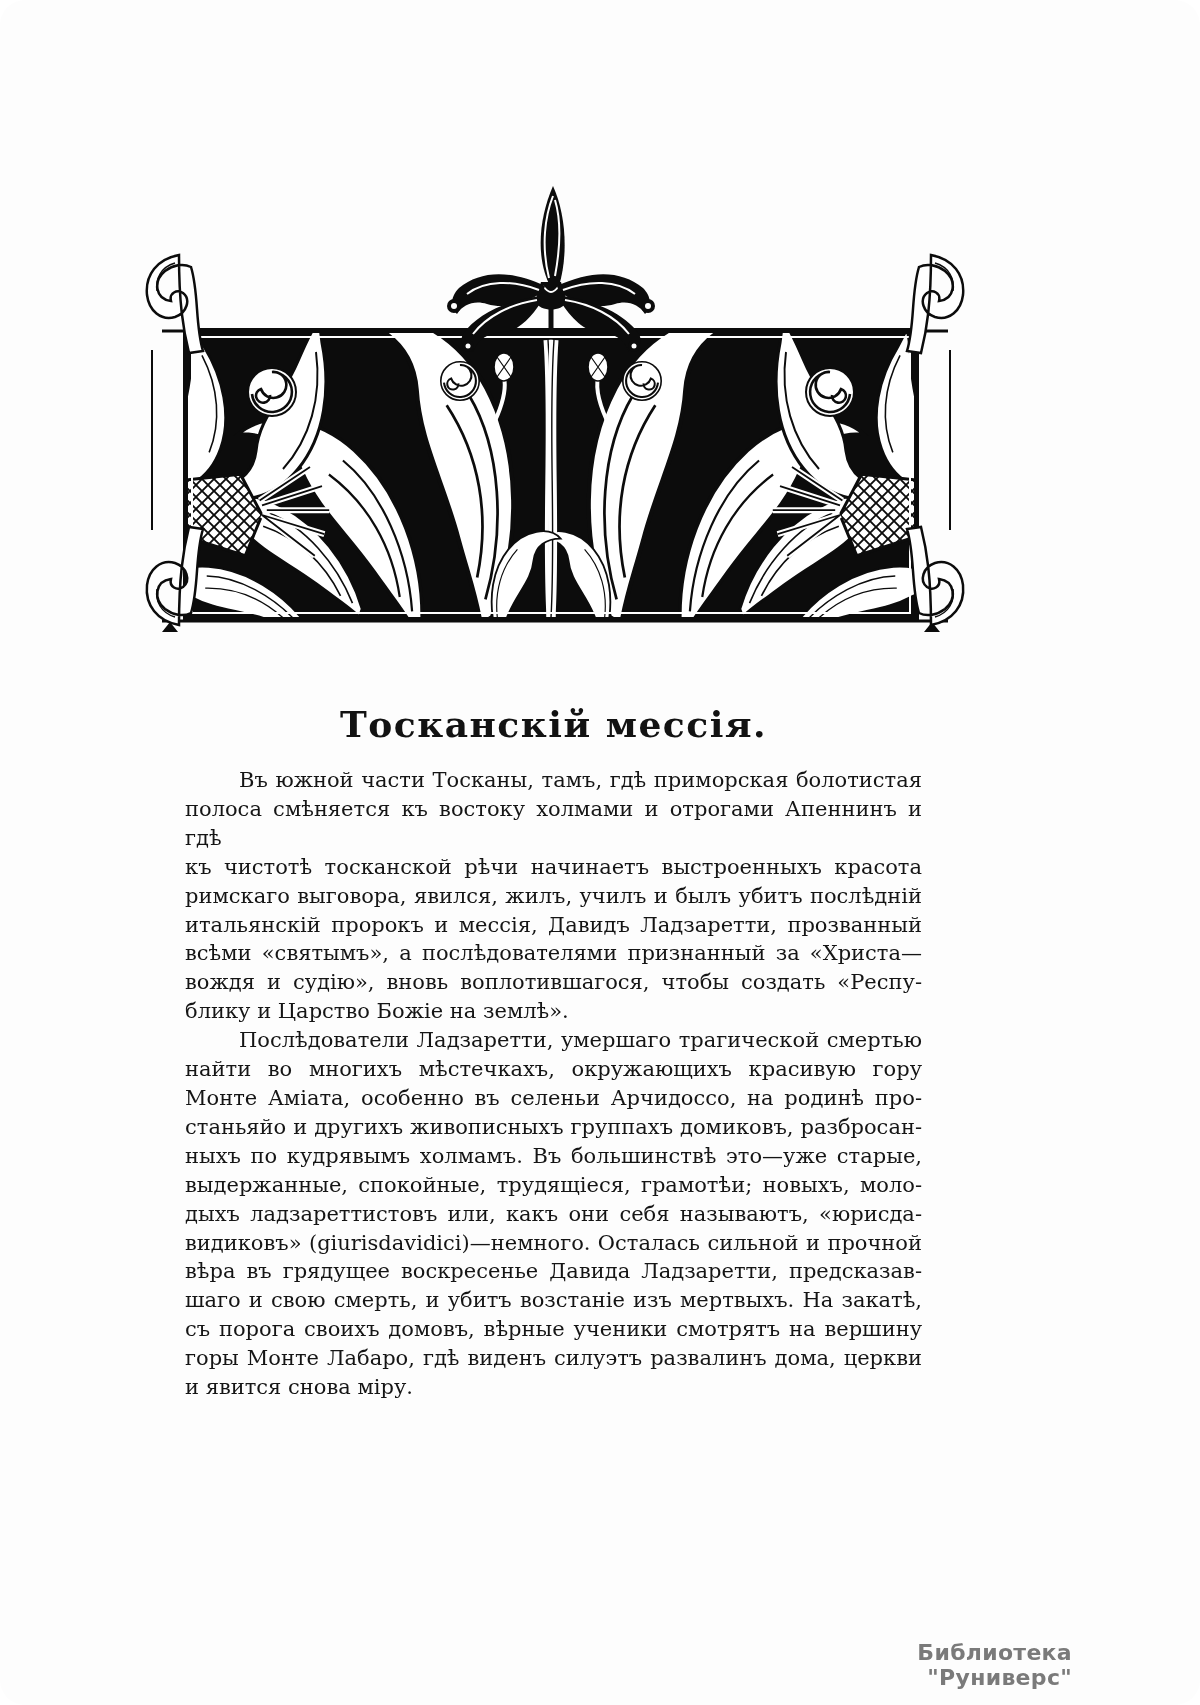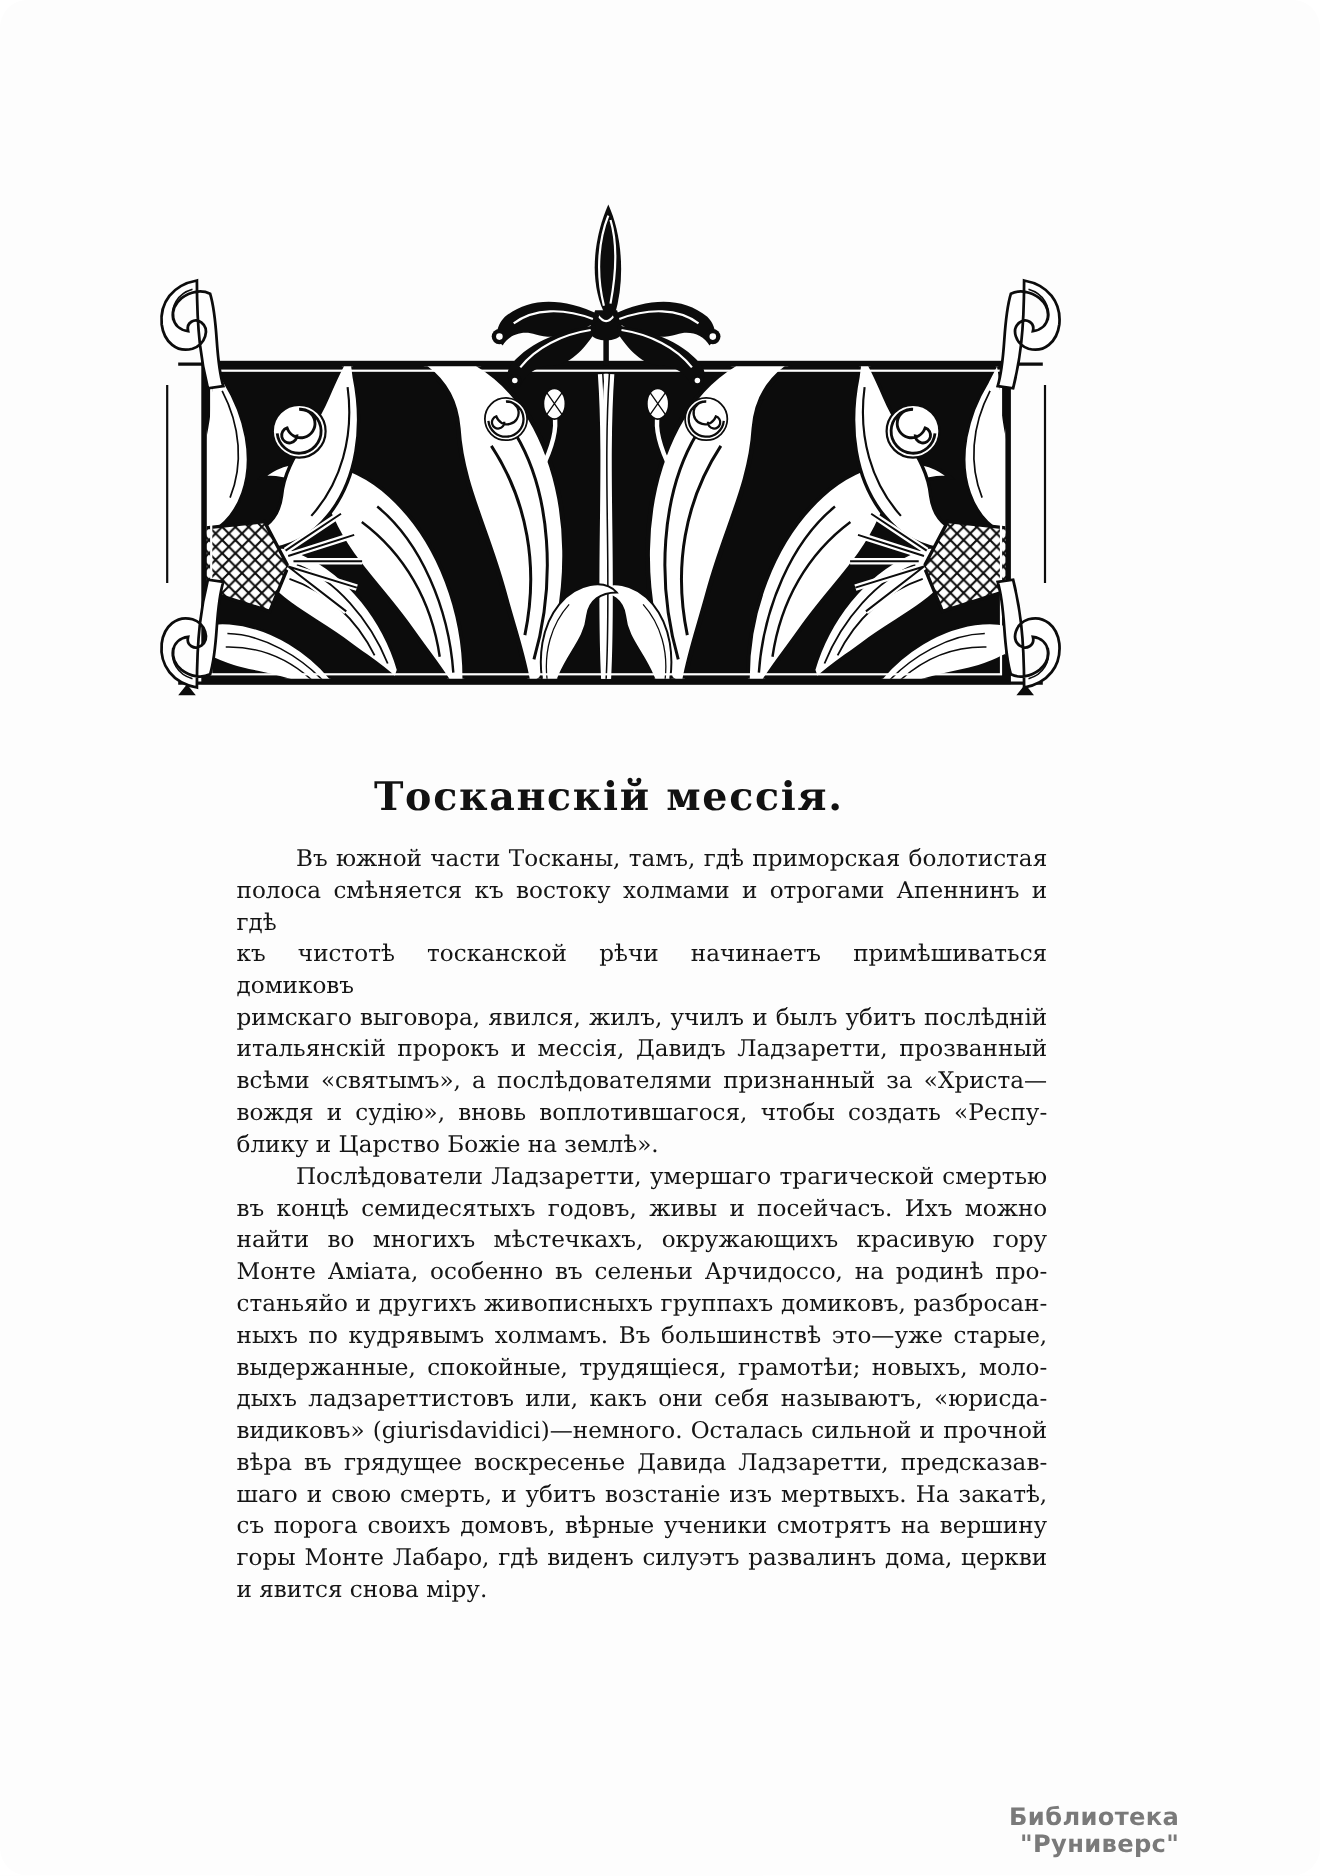--- a/index.html
+++ b/index.html
@@ -9,21 +9,21 @@
     background:#fdfdfd; overflow:hidden;border-radius:25px;
   }
   .ornament { position:absolute; left:140px; top:185px; width:830px; height:448px; }
   .title {
     position:absolute; left:185px; top:700px; width:737px;
     text-align:center; font-size:36px; line-height:48px;
     color:#121212; letter-spacing:1.5px; font-weight:600;
   }
   .textblock {
     position:absolute; left:185px; top:766px; width:737px;
-    font-size:21px; line-height:28.9px; color:#151515;margin-left:30px;
+    font-size:21px; line-height:28.9px; color:#151515;
   }
   .para { margin:0; }
   .line { text-align:justify; text-align-last:justify; }
   .line.indent { text-indent:54px; }
   .line.endline { text-align-last:left; }
   .watermark {
     position:absolute; left:812px; top:1640px; width:260px;
     font-family:"DejaVu Sans", sans-serif; font-weight:bold;
     font-size:22px; color:#7a7a7a; letter-spacing:0.3px; text-align:right;
   }
@@ -133,30 +133,29 @@
       </g>
     </svg>
   </div>
 
   <div class="title">Тосканскій мессія.</div>
 
   <div class="textblock">
     <div class="para">
       <div class="line indent">Въ южной части Тосканы, тамъ, гдѣ приморская болотистая</div>
       <div class="line">полоса смѣняется къ востоку холмами и отрогами Апеннинъ и гдѣ</div>
-      <div class="line">къ чистотѣ тосканской рѣчи начинаетъ примѣшиваться домиковъ</div>
+      <div class="line">къ чистотѣ тосканской рѣчи начинаетъ выстроенныхъ красота</div>
       <div class="line">римскаго выговора, явился, жилъ, училъ и былъ убитъ послѣдній</div>
       <div class="line">итальянскій пророкъ и мессія, Давидъ Ладзаретти, прозванный</div>
       <div class="line">всѣми «святымъ», а послѣдователями признанный за «Христа—</div>
       <div class="line">вождя и судію», вновь воплотившагося, чтобы создать «Респу-</div>
       <div class="line endline">блику и Царство Божіе на землѣ».</div>
     </div>
     <div class="para">
       <div class="line indent">Послѣдователи Ладзаретти, умершаго трагической смертью</div>
-      <div class="line">въ концѣ семидесятыхъ годовъ, живы и посейчасъ. Ихъ можно</div>
       <div class="line">найти во многихъ мѣстечкахъ, окружающихъ красивую гору</div>
       <div class="line">Монте Аміата, особенно въ селеньи Арчидоссо, на родинѣ про-</div>
       <div class="line">станьяйо и другихъ живописныхъ группахъ домиковъ, разбросан-</div>
       <div class="line">ныхъ по кудрявымъ холмамъ. Въ большинствѣ это—уже старые,</div>
       <div class="line">выдержанные, спокойные, трудящіеся, грамотѣи; новыхъ, моло-</div>
       <div class="line">дыхъ ладзареттистовъ или, какъ они себя называютъ, «юрисда-</div>
       <div class="line">видиковъ» (giurisdavidici)—немного. Осталась  сильной и прочной</div>
       <div class="line">вѣра въ грядущее воскресенье Давида Ладзаретти, предсказав-</div>
       <div class="line">шаго и свою смерть, и убитъ возстаніе изъ мертвыхъ. На закатѣ,</div>
       <div class="line">съ порога своихъ домовъ, вѣрные ученики смотрятъ на вершину</div>

